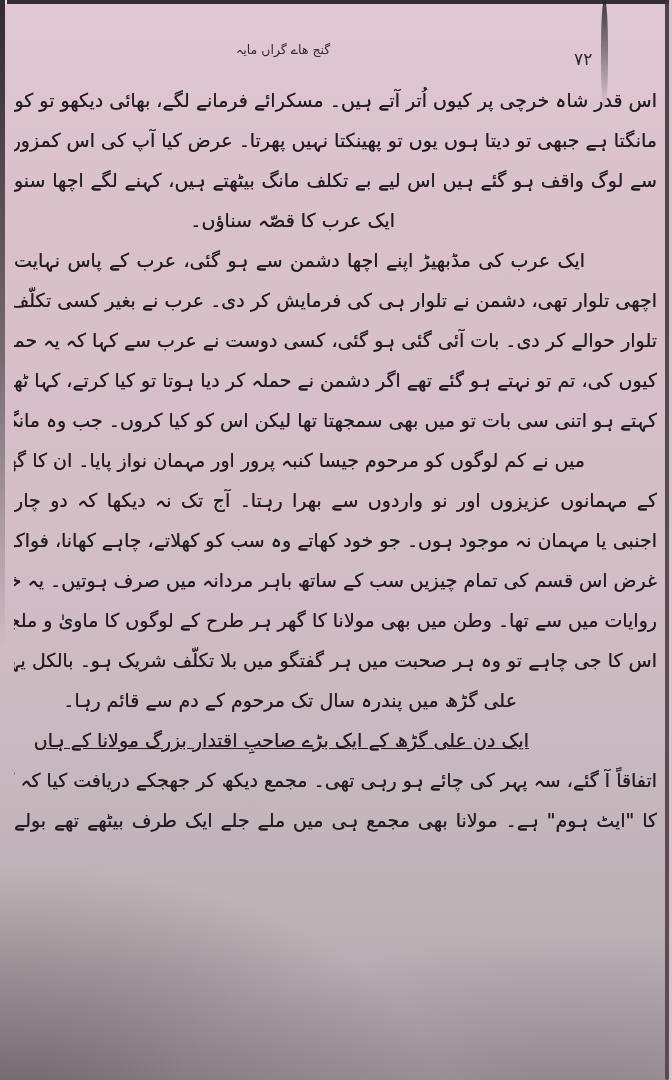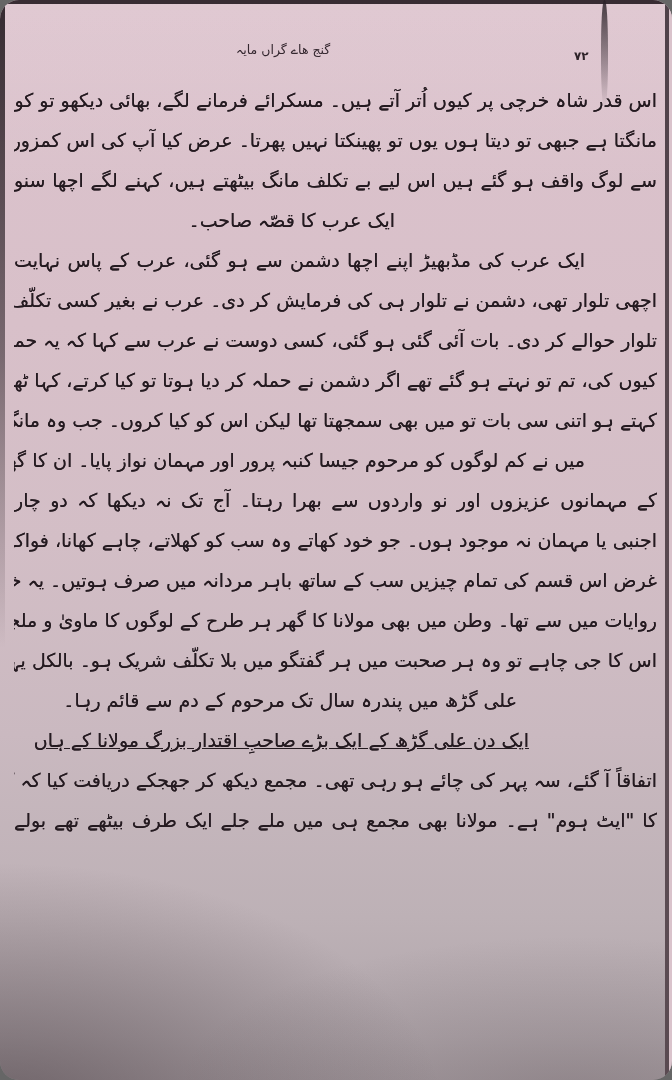--- a/index.html
+++ b/index.html
@@ -7,40 +7,39 @@
     position:relative;
     width:672px;height:1080px;
     margin:0 auto;
     overflow:hidden;
     direction:rtl;
     font-family:"DejaVu Sans", sans-serif;
     color:#241a20;
     background:linear-gradient(180deg,
       #dcc3cd 0%, #d8c0c9 30%, #d3bec6 50%,
       #cab9c0 68%, #bdb1b6 85%, #b0a6ab 96%, #a89ea3 100%);
-    border-radius:19px;
   }
   
   .edge-top{position:absolute;top:0;left:0;right:0;height:4px;
     background:linear-gradient(90deg,#ece2e6 0px,#ece2e6 7px,#382c33 7px,#382c33 100%);}
   .edge-left{position:absolute;top:0;left:0;width:5px;height:60%;
     background:linear-gradient(180deg,rgba(43,33,39,.95),rgba(43,33,39,.55) 55%,rgba(43,33,39,0));}
   .edge-right-line{position:absolute;top:0;right:3px;width:4px;height:100%;
     background:linear-gradient(180deg,#3f323a,#4a3b42 40%,#53434a);opacity:.9;border-radius:2px;}
   .edge-right-outer{position:absolute;top:0;right:0;width:3px;height:100%;background:#d9c3cb;}
   .fold-mark{position:absolute;top:0;left:601px;width:7px;height:108px;border-radius:45%;
     background:linear-gradient(180deg,rgba(42,32,39,.85),rgba(42,32,39,.35) 60%,rgba(42,32,39,0));}
   .vignette{position:absolute;inset:0;pointer-events:none;
     background:
       radial-gradient(120% 42% at 0% 103%, rgba(62,50,55,.55), rgba(62,50,55,0) 55%),
       radial-gradient(90% 22% at 85% 101%, rgba(84,72,76,.28), rgba(84,72,76,0) 65%),
       linear-gradient(180deg, rgba(255,244,248,.12), rgba(255,244,248,0) 18%);}
   
   .header-title{position:absolute;top:42px;left:236px;font-size:12.5px;color:#34272f;white-space:nowrap;}
-  .page-number{position:absolute;top:49px;left:574px;font-size:12px;font-weight:bold;color:#2e2329;letter-spacing:2px;}
+  .page-number{position:absolute;top:49px;left:574px;font-size:17px;font-weight:normal;color:#2e2329;letter-spacing:2px;}
   
   .text-body{position:absolute;top:80px;right:15px;left:14px;}
   .line{
     height:40px;line-height:40px;font-size:19px;
     white-space:nowrap;overflow:hidden;
     text-align:justify;text-align-last:justify;
     text-shadow:0 0 .5px rgba(36,26,32,.85);
   }
   .line[data-kind="para-start"]{padding-right:72px;}
   .line[data-kind="para-start-2"]{padding-right:128px;text-align-last:right;text-decoration:underline;}
@@ -61,21 +60,21 @@
 
   <div>
     <div class="header-title">گنج ھاے گراں مایہ</div>
     <div class="page-number">۷۲</div>
   </div>
 
   <div class="text-body">
       <div class="line" data-kind="body">اس قدر شاہ خرچی پر کیوں اُتر آتے ہیں۔ مسکرائے فرمانے لگے، بھائی دیکھو تو کوئی</div>
       <div class="line" data-kind="body">مانگتا ہے جبھی تو دیتا ہوں یوں تو پھینکتا نہیں پھرتا۔ عرض کیا آپ کی اس کمزوری</div>
       <div class="line" data-kind="body">سے لوگ واقف ہو گئے ہیں اس لیے بے تکلف مانگ بیٹھتے ہیں، کہنے لگے اچھا سنو</div>
-      <div class="line" data-kind="para-end-1">ایک عرب کا قصّہ صاحب۔</div>
+      <div class="line" data-kind="para-end-1">ایک عرب کا قصّہ سناؤں۔</div>
       <div class="line" data-kind="para-start">ایک عرب کی مڈبھیڑ اپنے اچھا دشمن سے ہو گئی، عرب کے پاس نہایت</div>
       <div class="line" data-kind="body">اچھی تلوار تھی، دشمن نے تلوار ہی کی فرمایش کر دی۔ عرب نے بغیر کسی تکلّف کے</div>
       <div class="line" data-kind="body">تلوار حوالے کر دی۔ بات آئی گئی ہو گئی، کسی دوست نے عرب سے کہا کہ یہ حماقت</div>
       <div class="line" data-kind="body">کیوں کی، تم تو نہتے ہو گئے تھے اگر دشمن نے حملہ کر دیا ہوتا تو کیا کرتے، کہا ٹھیک</div>
       <div class="line" data-kind="body">کہتے ہو اتنی سی بات تو میں بھی سمجھتا تھا لیکن اس کو کیا کروں۔ جب وہ مانگ بیٹھا تو</div>
       <div class="line" data-kind="para-start">میں نے کم لوگوں کو مرحوم جیسا کنبہ پرور اور مہمان نواز پایا۔ ان کا گھر ہر طرح</div>
       <div class="line" data-kind="body">کے مہمانوں عزیزوں اور نو واردوں سے بھرا رہتا۔ آج تک نہ دیکھا کہ دو چار</div>
       <div class="line" data-kind="body">اجنبی یا مہمان نہ موجود ہوں۔ جو خود کھاتے وہ سب کو کھلاتے، چاہے کھانا، فواکہات</div>
       <div class="line" data-kind="body">غرض اس قسم کی تمام چیزیں سب کے ساتھ باہر مردانہ میں صرف ہوتیں۔ یہ خاندانی</div>
       <div class="line" data-kind="body">روایات میں سے تھا۔ وطن میں بھی مولانا کا گھر ہر طرح کے لوگوں کا ماویٰ و ملجا تھا۔</div>

